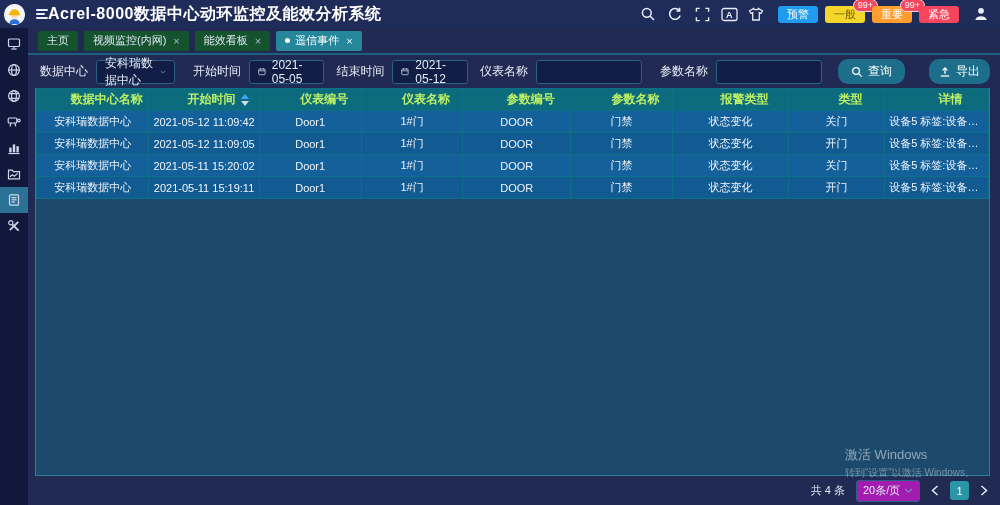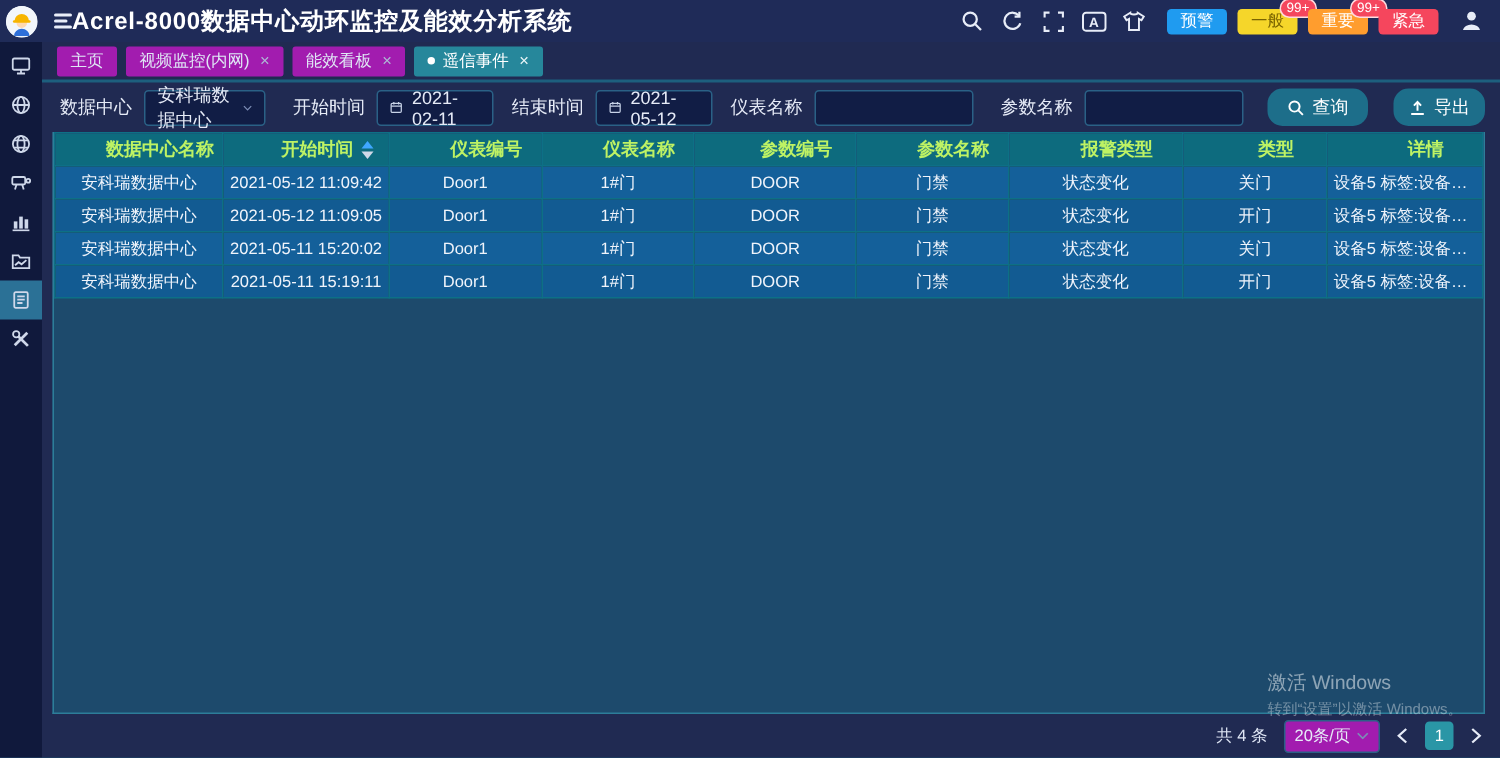--- a/index.html
+++ b/index.html
@@ -21,37 +21,37 @@
 
   
   .body-row { display:flex; height:477px; }
   .sidebar { width:28px; background:#10193c; display:flex; flex-direction:column; align-items:stretch; padding-top:3px; flex:0 0 auto; }
   .side-item { height:26px; display:flex; align-items:center; justify-content:center; cursor:pointer; }
   .side-item.active { background:#2b7196; }
   .main { flex:1; display:flex; flex-direction:column; min-width:0; }
 
   
   .tabbar { height:27px; display:flex; align-items:center; gap:6px; padding:0 10px; border-bottom:2px solid #1d5f7e; }
-  .tab { height:20px; display:flex; align-items:center; gap:5px; padding:0 9px; background:#a21caf; color:#dfe6f5; font-size:11px; border-radius:2px; cursor:pointer; white-space:nowrap; }
+  .tab { height:20px; display:flex; align-items:center; gap:5px; padding:0 9px; background:#14532d; color:#dfe6f5; font-size:11px; border-radius:2px; cursor:pointer; white-space:nowrap; }
   .tab.active { background:#26879b; color:#fff; }
   .tab .dot { width:5px; height:5px; border-radius:50%; background:#fff; }
   .tab .x { font-size:11px; color:#aeb9d6; margin-left:2px; }
   .tab.active .x { color:#eaf6f8; }
 
   
   .filterbar { height:33px; display:flex; align-items:center; padding:0 10px 0 12px; gap:8px; }
   .flabel { color:#e6ebf7; font-size:12px; white-space:nowrap; }
   .ctl { height:24px; background:#111d45; border:1px solid #2a6186; border-radius:3px; display:flex; align-items:center; color:#e6ebf7; font-size:12px; padding:0 8px; gap:6px; }
   .ctl.select { width:145px; justify-content:space-between; cursor:pointer; }
   .ctl.date { width:138px; cursor:pointer; margin-right:4px; }
   .ctl.text { padding:0; }
   .ctl.text input { width:104px; height:100%; background:transparent; border:none; outline:none; color:#e6ebf7; font-size:12px; padding:0 8px; }
   .gap { width:4px; }
   .btn { height:25px; border:none; border-radius:10px; background:#1d6e8a; color:#fff; font-size:12px; display:flex; align-items:center; gap:5px; padding:0 13px; cursor:pointer; white-space:nowrap; }
-  .btn.export { margin-left:9px; padding:12px 10px; }
+  .btn.export { margin-left:16px; padding:12px 10px; }
   .spacer { flex:1; }
 
   
   .panel { flex:1; margin:0 10px 0 7px; background:#1d4a6c; border:1px solid #2d7d99; border-top:none; overflow:hidden; position:relative; }
   table { width:100%; border-collapse:collapse; table-layout:fixed; }
   th { background:#0d6b7e; color:#bef264; font-size:12px; font-weight:bold; height:22px; border:1px solid #0d7086; white-space:nowrap; overflow:hidden; text-align:center;padding-left:28px; }
   td { color:#f0f4fb; font-size:11px; height:22px; border:1px solid #0d7086; text-align:center; white-space:nowrap; overflow:hidden; text-overflow:ellipsis; padding:0 4px; }
   tbody tr:nth-child(odd) td { background:#14609a; }
   tbody tr:nth-child(even) td { background:#125b92; }
   col.c0{width:11.8%} col.c1{width:11.6%} col.c2{width:10.7%} col.c3{width:10.7%} col.c4{width:11.3%}
@@ -249,21 +249,21 @@
       </div>
       <span class="gap"></span>
       <span class="flabel">开始时间</span>
       <div class="ctl date">
         <svg width="11" height="11" viewBox="0 0 11 11" fill="none" stroke="#c8d3e8" stroke-width="1.1">
             <rect x="1" y="2" width="9" height="8" rx="1"></rect>
             <line x1="3.4" y1="0.8" x2="3.4" y2="3"></line>
             <line x1="7.6" y1="0.8" x2="7.6" y2="3"></line>
             <line x1="1" y1="4.5" x2="10" y2="4.5"></line>
           </svg>
-        <span>2021-02-11</span>
+        <span>2021-05-05</span>
       </div>
       <span class="flabel">结束时间</span>
       <div class="ctl date">
         <svg width="11" height="11" viewBox="0 0 11 11" fill="none" stroke="#c8d3e8" stroke-width="1.1">
             <rect x="1" y="2" width="9" height="8" rx="1"></rect>
             <line x1="3.4" y1="0.8" x2="3.4" y2="3"></line>
             <line x1="7.6" y1="0.8" x2="7.6" y2="3"></line>
             <line x1="1" y1="4.5" x2="10" y2="4.5"></line>
           </svg>
         <span>2021-05-12</span>

